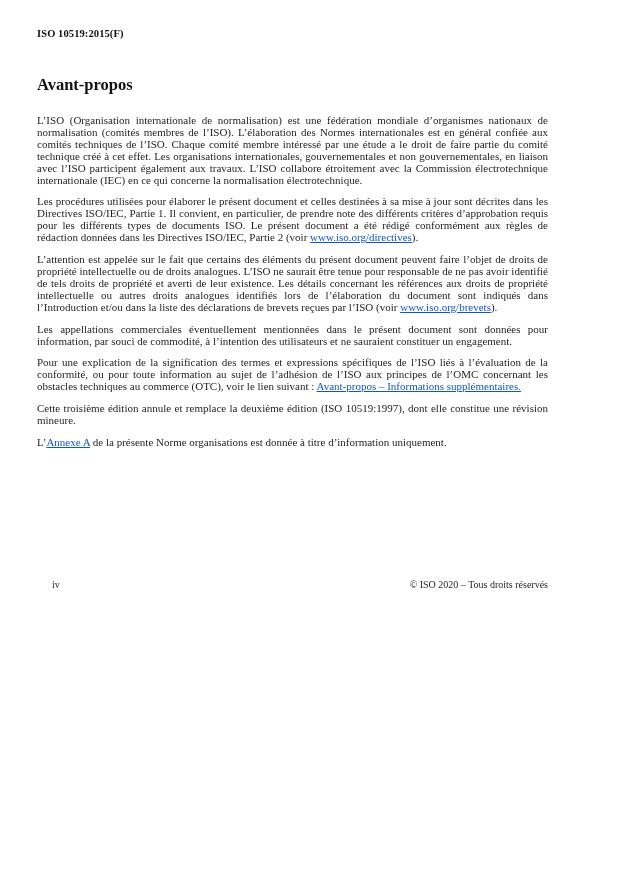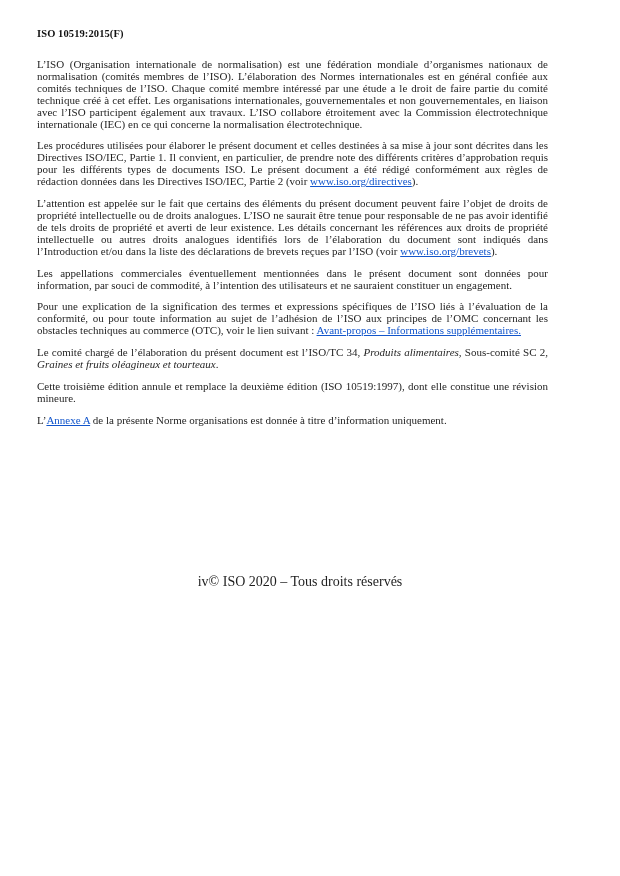--- a/index.html
+++ b/index.html
@@ -38,47 +38,47 @@
     text-decoration: underline;
     cursor: pointer;
   }
   .italic { font-style: italic; }
   .footer {
     position: absolute;
     left: 37px;
     right: 72px;
     bottom: 26px;
     display: flex;
-    justify-content: center;
-    font-size: 14px;
+    justify-content: space-between;
+    font-size: 10px;
     color: #1e1e1e;
     padding-left: 15px;
   }
 </style>
 </head>
 <body>
 
 <div class="page">
 
   <div class="running-header">ISO 10519:2015(F)</div>
 
+  <h1 class="page-title">Avant-propos</h1>
 
   <div class="body-text">
 
     <p class="para"><span>L’ISO (Organisation internationale de normalisation) est une fédération mondiale d’organismes nationaux de normalisation (comités membres de l’ISO). L’élaboration des Normes internationales est en général confiée aux comités techniques de l’ISO. Chaque comité membre intéressé par une étude a le droit de faire partie du comité technique créé à cet effet. Les organisations internationales, gouvernementales et non gouvernementales, en liaison avec l’ISO participent également aux travaux. L’ISO collabore étroitement avec la Commission électrotechnique internationale (IEC) en ce qui concerne la normalisation électrotechnique.</span></p>
 
     <p class="para"><span>Les procédures utilisées pour élaborer le présent document et celles destinées à sa mise à jour sont décrites dans les Directives ISO/IEC, Partie 1.  Il convient, en particulier, de prendre note des différents critères d’approbation requis pour les différents types de documents ISO.  Le présent document a été rédigé conformément aux règles de rédaction données dans les Directives ISO/IEC, Partie 2 (voir </span><a class="doc-link" style="color: rgb(17, 85, 204);">www.iso.org/directives</a><span>).</span></p>
 
     <p class="para"><span>L’attention est appelée sur le fait que certains des éléments du présent document peuvent faire l’objet de droits de propriété intellectuelle ou de droits analogues. L’ISO ne saurait être tenue pour responsable de ne pas avoir identifié de tels droits de propriété et averti de leur existence.  Les détails concernant les références aux droits de propriété intellectuelle ou autres droits analogues identifiés lors de l’élaboration du document sont indiqués dans l’Introduction et/ou dans la liste des déclarations de brevets reçues par l’ISO (voir </span><a class="doc-link" style="color: rgb(17, 85, 204);">www.iso.org/brevets</a><span>).</span></p>
 
     <p class="para"><span>Les appellations commerciales éventuellement mentionnées dans le présent document sont données pour information, par souci de commodité, à l’intention des utilisateurs et ne sauraient constituer un engagement.</span></p>
 
     <p class="para"><span>Pour une explication de la signification des termes et expressions spécifiques de l’ISO liés à l’évaluation de la conformité, ou pour toute information au sujet de l’adhésion de l’ISO aux principes de l’OMC concernant les obstacles techniques au commerce (OTC), voir le lien suivant : </span><a class="doc-link" style="color: rgb(17, 85, 204);">Avant-propos – Informations supplémentaires.</a></p>
 
-    <p class="para"><span>Le comité chargé de l’élaboration du présent document est l’ISO/TC 34, </span><span class="italic">Produits alimentaires</span><span>, Sous-comité SC 2, </span><span class="italic">Graines et fruits oléagineux et tourteaux</span><span>.</span></p>
 
     <p class="para"><span>Cette troisième édition annule et remplace la deuxième édition (ISO 10519:1997), dont elle constitue une révision mineure.</span></p>
 
     <p class="para"><span>L’</span><a class="doc-link" style="color: rgb(17, 85, 204); font-family: Liberation Serif, serif;">Annexe A</a><span> de la présente Norme organisations est donnée à titre d’information uniquement.</span></p>
 
   </div>
 
   <div class="footer">
     <span>iv</span>
     <span>© ISO 2020 – Tous droits réservés</span>

